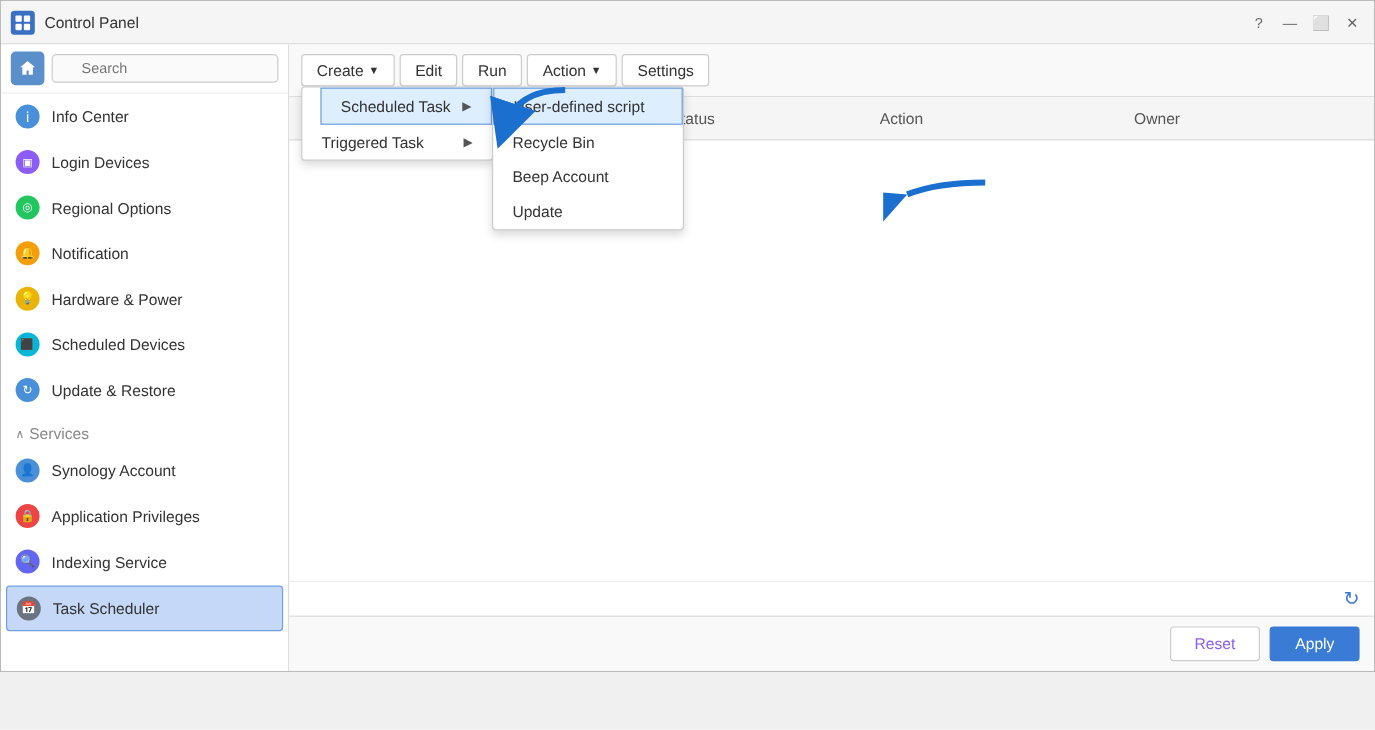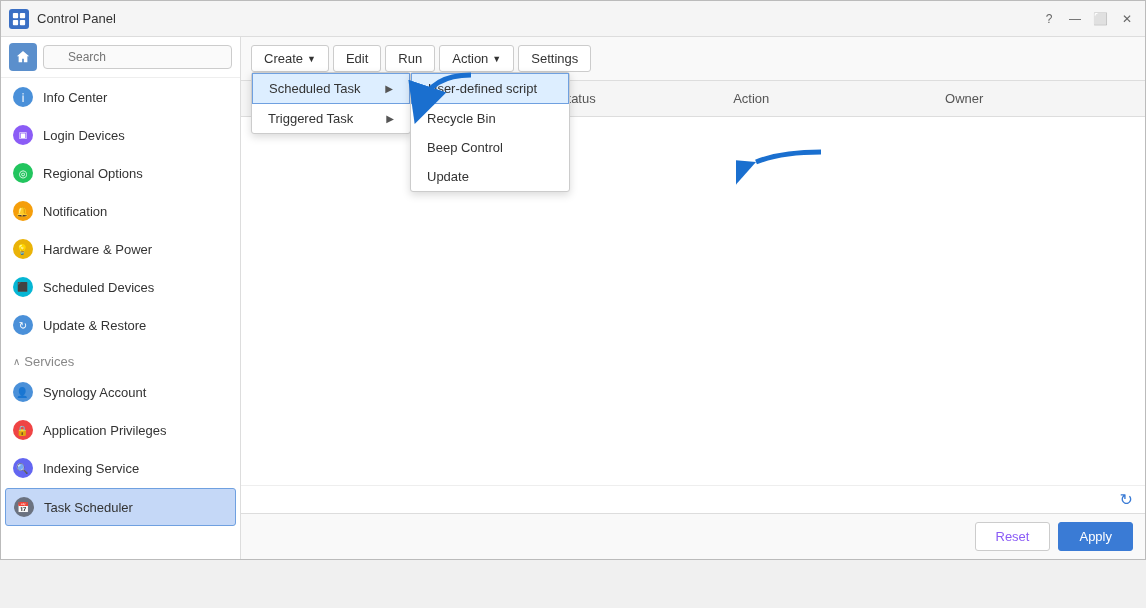--- a/index.html
+++ b/index.html
@@ -64,21 +64,21 @@
     .btn-reset { padding: 6px 20px; border: 1px solid #ccc; border-radius: 3px; background: #fff; cursor: pointer; color: #8b5cf6; }
     .btn-apply { padding: 6px 20px; border: 1px solid #3a7bd5; border-radius: 3px; background: #3a7bd5; cursor: pointer; color: #fff; font-weight: 500; }
 
     
     .dropdown-container { position: relative; }
     .dropdown-menu { position: absolute; top: 100%; left: 0; background: #fff; border: 1px solid #ccc; border-radius: 3px; box-shadow: 0 3px 8px rgba(0,0,0,0.15); z-index: 100; min-width: 160px; }
     .dropdown-menu .menu-item { padding: 7px 16px; cursor: pointer; color: #333; display: flex; align-items: center; justify-content: space-between; }
     .dropdown-menu .menu-item.highlighted { background: #ddeeff; border: 1px solid #6fa0e0; }
 
     
-    .submenu-container { position: relative; }
+    .submenu-container { position: relative; margin-left: 15px; }
     .submenu { position: absolute; top: -1px; left: 100%; background: #fff; border: 1px solid #ccc; border-radius: 3px; box-shadow: 0 3px 8px rgba(0,0,0,0.15); z-index: 101; min-width: 160px; }
     .submenu .menu-item { padding: 7px 16px; cursor: pointer; color: #333; }
     .submenu .menu-item.highlighted { background: #ddeeff; border: 1px solid #6fa0e0; color: #333; }
 
     .arrow-indicator { font-size: 10px; color: #555; }
 
     
     .blue-arrow-1 { 
       position: absolute;
       top: 25px;
@@ -213,21 +213,21 @@
                 </div>
 
                 <div class="submenu">
                   <div class="menu-item highlighted">
                     <span>User-defined script</span>
                   </div>
                   <div class="menu-item">
                     <span>Recycle Bin</span>
                   </div>
                   <div class="menu-item">
-                    <span>Beep Control</span>
+                    <span>Beep Account</span>
                   </div>
                   <div class="menu-item">
                     <span>Update</span>
                   </div>
                 </div>
               </div>
               <div class="menu-item">
                 <span>Triggered Task</span>
                 <span class="arrow-indicator">▶</span>
               </div>

